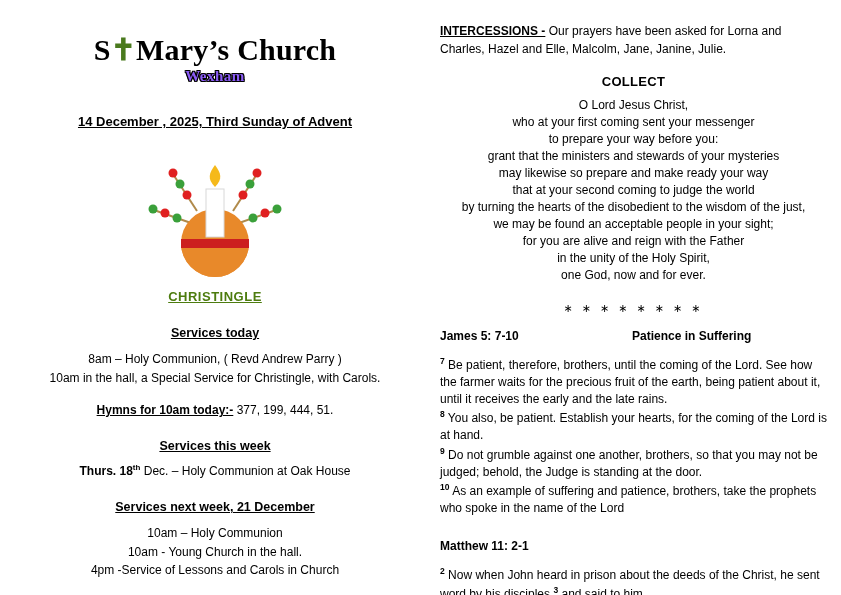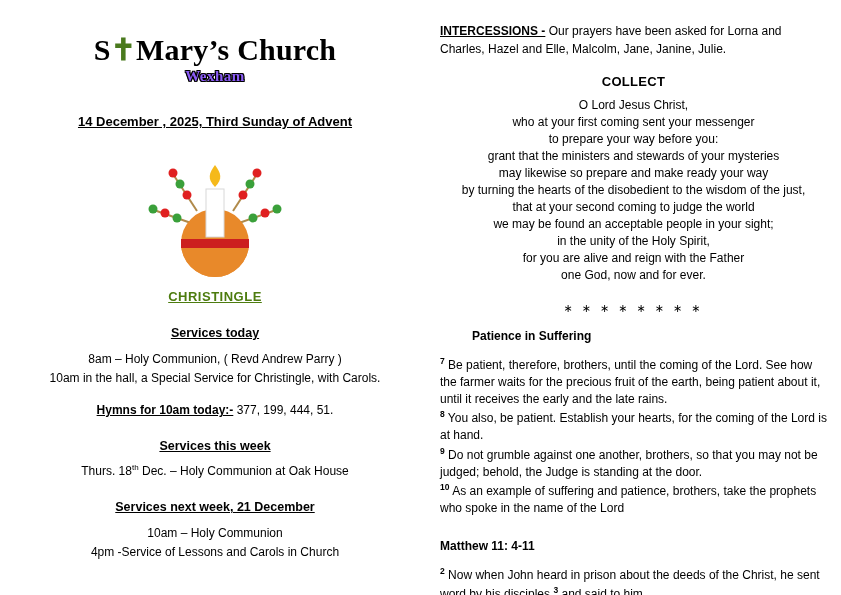--- a/index.html
+++ b/index.html
@@ -117,21 +117,21 @@
     text-align: center;
     font-size: 12px;
     margin-top: 16px;
   }
   .hymns b { text-decoration: underline; }
   .weekday {
     text-align: center;
     font-size: 12px;
     margin-top: 10px;
   }
-  .weekday b { font-weight: normal; margin-top: 36px; }
+  .weekday b { font-weight: bold; margin-top: 36px; }
   sup { font-size: 8px; vertical-align: super; }
 
   
   .intercessions {
     font-size: 12px;
     line-height: 1.5;
     text-align: left;
   }
   .intercessions .lead {
     font-weight: bold;
@@ -243,59 +243,61 @@
     </div>
 
     <div class="sec-head">Services this week</div>
     <div class="weekday">
       <b><span>Thurs. 18</span><sup>th</sup></b><span> Dec. – Holy Communion at Oak House</span>
     </div>
 
     <div class="sec-head">Services next week, 21 December</div>
     <div class="centred">
       <div>10am – Holy Communion</div>
+      <div>10am -  Young Church in the hall.</div>
       <div>4pm -Service of Lessons and Carols in Church</div>
     </div>
   </div>
 
   <div class="col-right">
 
     <div class="intercessions">
       <span class="lead">INTERCESSIONS -</span><span> Our prayers have been asked for Lorna and Charles,  Hazel and Elle,  Malcolm,  Jane,  Janine,  Julie.</span>
     </div>
 
     <div class="collect-head">COLLECT</div>
     <div class="collect-body">
       <div>O Lord Jesus Christ,</div>
       <div>who at your first coming sent your messenger</div>
       <div>to prepare your way before you:</div>
       <div>grant that the ministers and stewards of your mysteries</div>
       <div>may likewise so prepare and make ready your way</div>
+      <div>that at your second coming to judge the world</div>
       <div>by turning the hearts of the disobedient to the wisdom of the just,</div>
-      <div>that at your second coming to judge the world</div>
       <div>we may be found an acceptable people in your sight;</div>
+      <div>for you are alive and reign with the Father</div>
       <div>in the unity of the Holy Spirit,</div>
-      <div>for you are alive and reign with the Father</div>
       <div>one God, now and for ever.</div>
     </div>
 
     <div class="stars">∗ ∗ ∗ ∗ ∗ ∗ ∗ ∗</div>
 
     <div class="reading-head">
+      <span class="reading-ref">James 5: 7-10</span>
       <span class="reading-title">Patience in Suffering</span>
     </div>
 
     <div class="reading-body">
       <div><span class="vnum">7</span><span> Be patient, therefore, brothers, until the coming of the Lord. See how the farmer waits for the precious fruit of the earth, being patient about it, until it receives the early and the late rains.</span></div>
       <div><span class="vnum">8</span><span> You also, be patient. Establish your hearts, for the coming of the Lord is at hand.</span></div>
       <div><span class="vnum">9</span><span> Do not grumble against one another, brothers, so that you may not be judged; behold, the Judge is standing at the door.</span></div>
       <div><span class="vnum">10</span><span> As an example of suffering and patience, brothers, take the prophets who spoke in the name of the Lord</span></div>
     </div>
 
-    <div class="reading-head2">Matthew 11: 4-11</div>
+    <div class="reading-head2">Matthew 11: 2-1</div>
 
     <div class="reading-body">
       <div><span class="vnum">2</span><span> Now when John heard in prison about the deeds of the Christ, he sent word by his disciples </span><span class="vnum">3</span><span> and said to him,</span></div>
 
     </div>
 
   </div>
 </div>
 
 </body></html>

